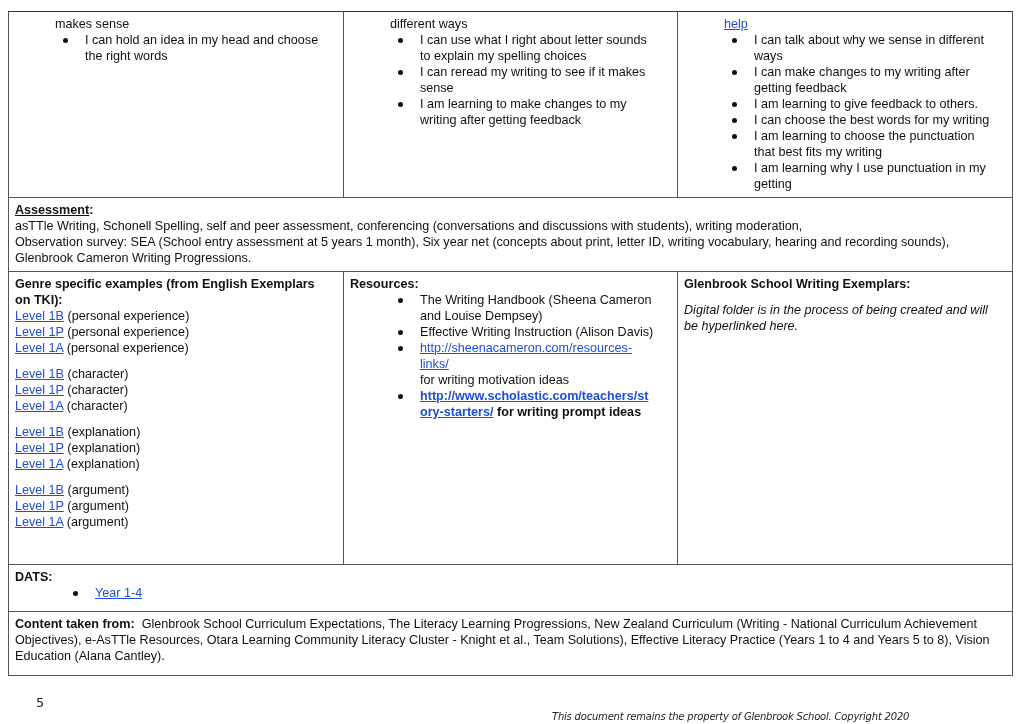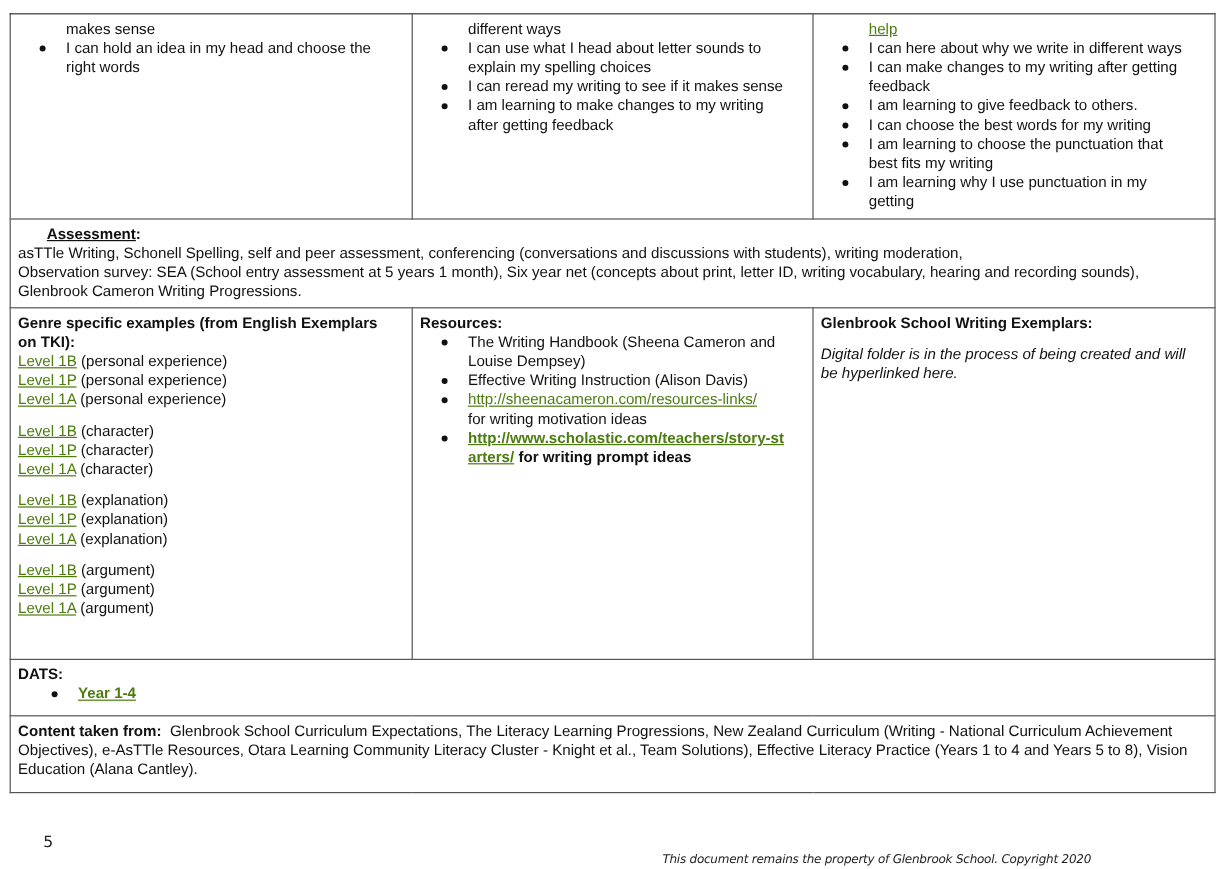--- a/index.html
+++ b/index.html
@@ -35,45 +35,45 @@
     .col2 { width: 334px; }
     .col3 { width: 335px; }
 
     ul.bullets {
       margin: 0;
       padding: 0 0 0 40px;
       list-style: none;
     }
     ul.bullets li {
       position: relative;
+      margin-left: 30px;
     }
     ul.bullets li::before {
       content: "";
       position: absolute;
       left: -22px;
       top: 6px;
       width: 5px;
       height: 5px;
       border-radius: 50%;
       background: #111;
     }
     .cont {
       padding-left: 40px;
     }
     .link {
-      color: #4d7c0f;
+      color: #1d4ed8;
       text-decoration: underline;
     }
     .bold { font-weight: bold; }
     .section-title {
       font-weight: bold;
     }
     .section-title.underline {
       text-decoration: underline;
-      margin-left: 24px;
     }
     .row-top td { height: 161px; }
     .row-genre td { height: 283px; }
     .row-dats td { height: 37px; }
     .row-content td { height: 54px; }
     .group-gap { height: 10px; }
     .italic { font-style: italic; }
     .spacer { height: 10px; }
 
     .footer-page {
@@ -110,31 +110,31 @@
       <tr class="row-top top-row">
     <td>
       <div class="cont">makes sense</div>
       <ul class="bullets">
         <li>I can hold an idea in my head and choose the right words</li>
       </ul>
     </td>
     <td>
       <div class="cont">different ways</div>
       <ul class="bullets">
-        <li>I can use what I head about letter sounds to explain my spelling choices</li>
+        <li>I can use what I right about letter sounds to explain my spelling choices</li>
         <li>I can reread my writing to see if it makes sense</li>
         <li>I am learning to make changes to my writing after getting feedback</li>
       </ul>
     </td>
     <td>
       <div class="cont">
         <a class="link">help</a>
       </div>
       <ul class="bullets">
-        <li>I can here about why we write in different ways</li>
+        <li>I can talk about why we sense in different ways</li>
         <li>I can make changes to my writing after getting feedback</li>
         <li>I am learning to give feedback to others.</li>
         <li>I can choose the best words for my writing</li>
         <li>I am learning to choose the punctuation that best fits my writing</li>
         <li>I am learning why I use punctuation in my getting</li>
       </ul>
     </td>
   </tr>
 
   <tr>
@@ -188,21 +188,21 @@
     <td>
       <div class="section-title">Glenbrook School Writing Exemplars:</div>
       <div class="spacer"></div>
       <div class="italic">Digital folder is in the process of being created and will be hyperlinked here.</div>
     </td>
   </tr>
 
   <tr class="row-dats">
     <td colspan="3">
       <div class="section-title">DATS:</div>
-      <ul class="bullets" style="padding-left: 50px; font-weight: bold;">
+      <ul class="bullets" style="padding-left: 50px;">
         <li><a class="link">Year 1-4</a></li>
       </ul>
     </td>
   </tr>
 
   <tr class="row-content">
     <td colspan="3">
       <span class="bold">Content taken from:</span><span style="white-space: pre-wrap;">  Glenbrook School Curriculum Expectations, The Literacy Learning Progressions, New Zealand Curriculum (Writing - National Curriculum Achievement Objectives), e-AsTTle Resources, Otara Learning Community Literacy Cluster - Knight et al., Team Solutions), Effective Literacy Practice (Years 1 to 4 and Years 5 to 8), Vision Education (Alana Cantley).</span>
     </td>
   </tr>

